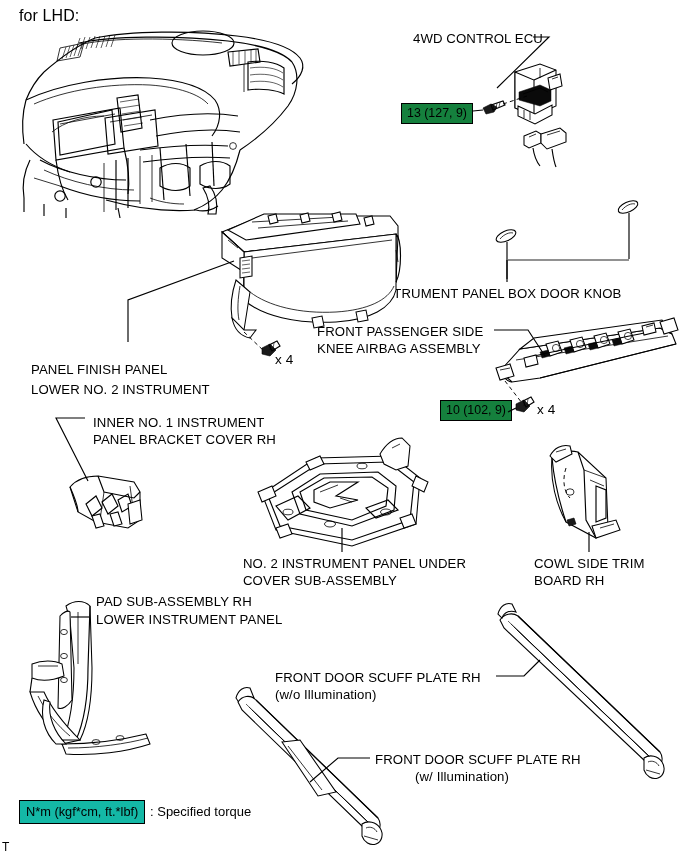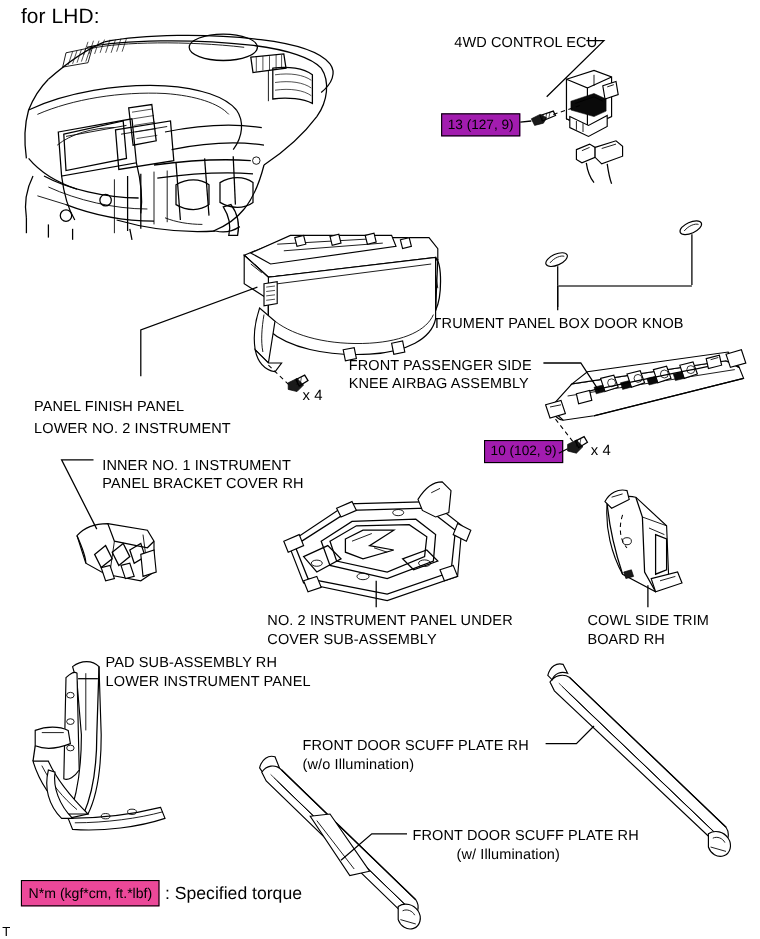--- a/index.html
+++ b/index.html
@@ -4,44 +4,44 @@
 <style>
   html,body{margin:0;padding:0;background:#ffffff;}
   body{
     width:691px;height:854px;position:relative;overflow:hidden;
     font-family:"Liberation Sans", sans-serif;
     color:#000000;
     -webkit-font-smoothing:antialiased;
   }
   .lbl{position:absolute;font-size:13.2px;line-height:16.5px;letter-spacing:0.1px;white-space:pre;}
   .torque{
-    position:absolute;border:1.4px solid #000;background:#a21caf;
+    position:absolute;border:1.4px solid #000;background:#15803d;
     font-size:12.4px;line-height:14px;padding:2px 5px 3px 5px;white-space:nowrap;
   }
   .legend-box{
-    position:absolute;border:1.4px solid #000;background:#ec4899;
+    position:absolute;border:1.4px solid #000;background:#14b8a6;
     font-size:12.8px;line-height:15px;padding:3px 6px 4px 6px;white-space:nowrap;
   }
-  .legend-txt{position:absolute;font-size:16px;white-space:nowrap;}
+  .legend-txt{position:absolute;font-size:13px;white-space:nowrap;}
   .footT{position:absolute;font-size:12px;}
   svg{position:absolute;left:0;top:0;width:691px;height:854px;overflow:visible;}
   .ln{stroke:#000;stroke-width:1.15;fill:none;}
   .ln-thin{stroke:#000;stroke-width:0.8;fill:none;}
   .ln-hair{stroke:#000;stroke-width:0.62;fill:none;}
   .ln-dash{stroke:#000;stroke-width:0.95;fill:none;stroke-dasharray:4 3.2;}
   .ln-gray{stroke:#6d6d6d;stroke-width:1.6;fill:none;}
   .fill-w{fill:#ffffff;stroke:#000;stroke-width:1.05;}
   .fill-w-thin{fill:#ffffff;stroke:#000;stroke-width:0.72;}
   .fill-k{fill:#0a0a0a;stroke:#0a0a0a;stroke-width:0.5;}
   .fill-dk{fill:#1a1a1a;stroke:#000;stroke-width:0.6;}
 </style>
 </head>
 <body>
 
-<div class="lbl" style="left:19px; top:8px; font-size:19px;">for LHD:</div>
+<div class="lbl" style="left:19px; top:8px; font-size:16px;">for LHD:</div>
 
 <div class="lbl" style="left:400px; top:31px;margin-left:13px;">4WD CONTROL ECU</div>
 
 <div class="lbl" style="left:371px; top:286px;">INSTRUMENT PANEL BOX DOOR KNOB</div>
 
 <div class="lbl" style="left:317px; top:324px;">FRONT PASSENGER SIDE</div>
 <div class="lbl" style="left:317px; top:341px;text-align:center;">KNEE AIRBAG ASSEMBLY</div>
 
 <div class="lbl" style="left:31px; top:345px;margin-top:37px;">LOWER NO. 2 INSTRUMENT</div>
 <div class="lbl" style="left:31px; top:362px;">PANEL FINISH PANEL</div>

